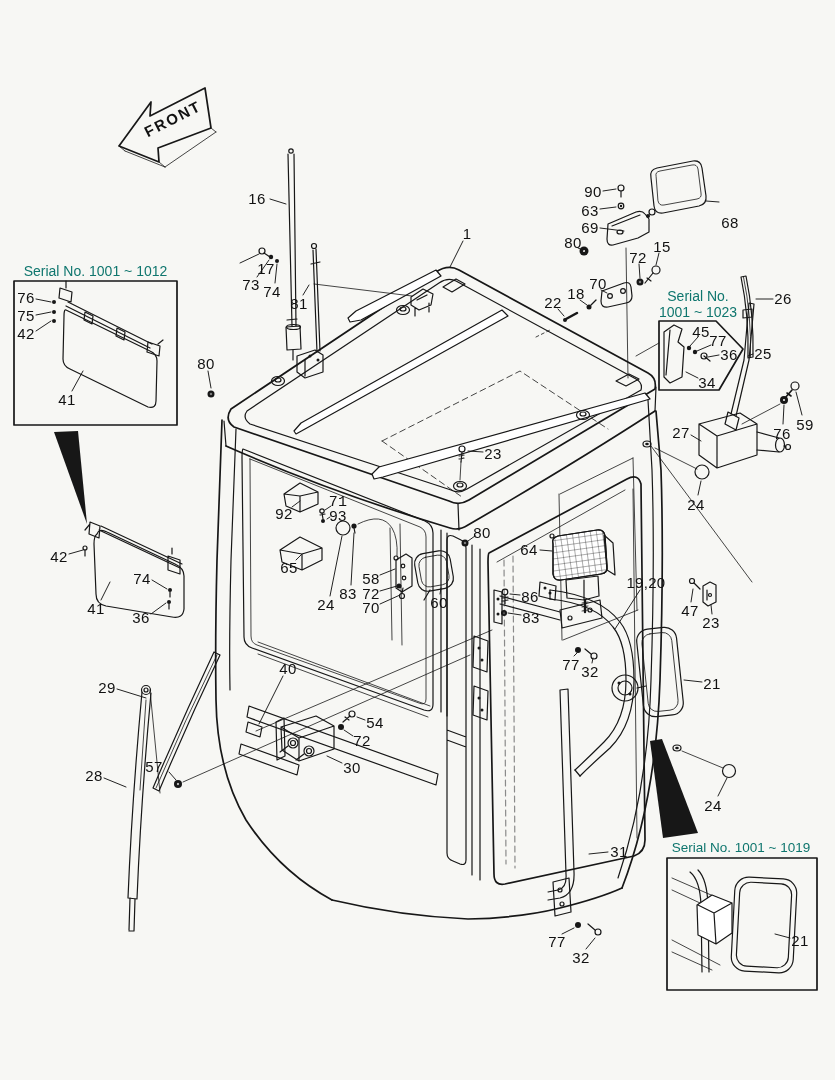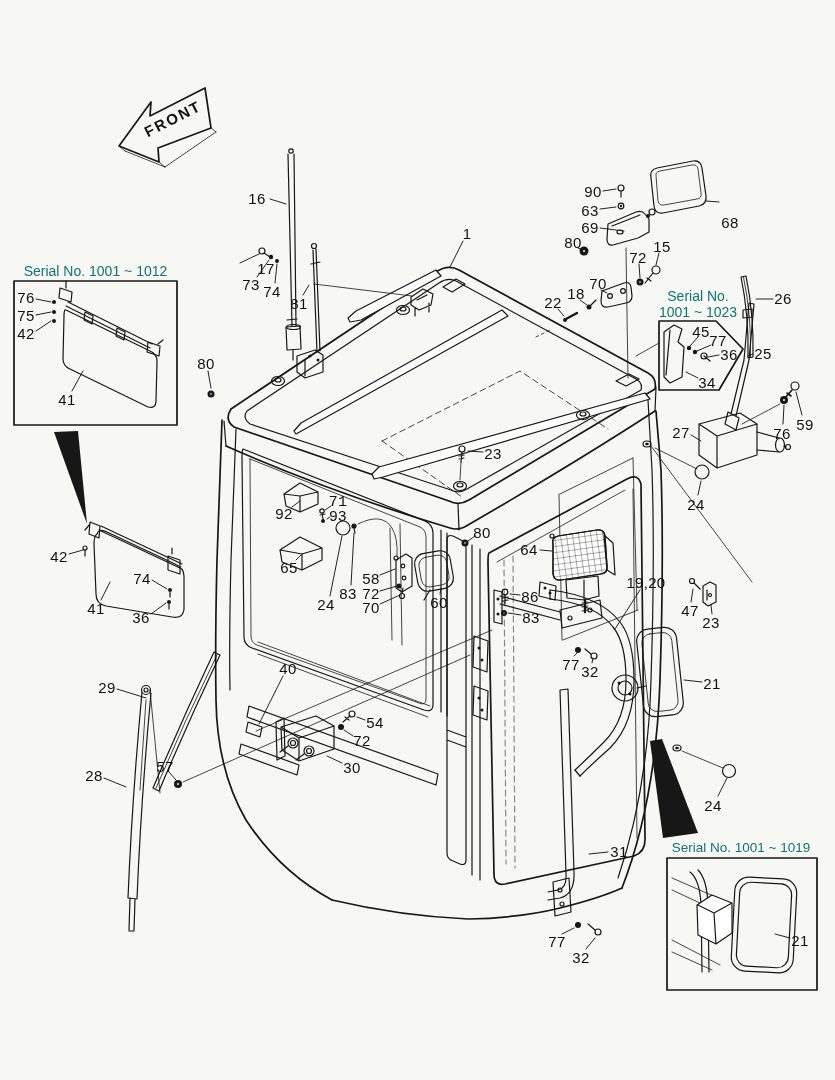--- a/index.html
+++ b/index.html
@@ -479,21 +479,21 @@
       <span class="callout" style="left: 59px; top: 556px;">42</span>
       <span class="callout" style="left: 142px; top: 578px;">74</span>
       <span class="callout" style="left: 96px; top: 608px;">41</span>
       <span class="callout" style="left: 141px; top: 617px;">36</span>
       <span class="callout" style="left: 288px; top: 668px;">40</span>
       <span class="callout" style="left: 375px; top: 722px;">54</span>
       <span class="callout" style="left: 362px; top: 740px;">72</span>
       <span class="callout" style="left: 352px; top: 767px;">30</span>
       <span class="callout" style="left: 107px; top: 687px;">29</span>
       <span class="callout" style="left: 94px; top: 775px;">28</span>
-      <span class="callout" style="left: 165px; top: 766px;">57</span>
+      <span class="callout" style="left: 154px; top: 766px;">57</span>
       <span class="callout" style="left: 619px; top: 851px;">31</span>
       <span class="callout" style="left: 557px; top: 941px;">77</span>
       <span class="callout" style="left: 581px; top: 957px;">32</span>
       <span class="callout" style="left: 800px; top: 940px;">21</span>
       <span class="callout" style="left: 26px; top: 297px;">76</span>
       <span class="callout" style="left: 26px; top: 315px;">75</span>
       <span class="callout" style="left: 26px; top: 333px;">42</span>
       <span class="callout" style="left: 67px; top: 399px;">41</span>
     </div>
 

